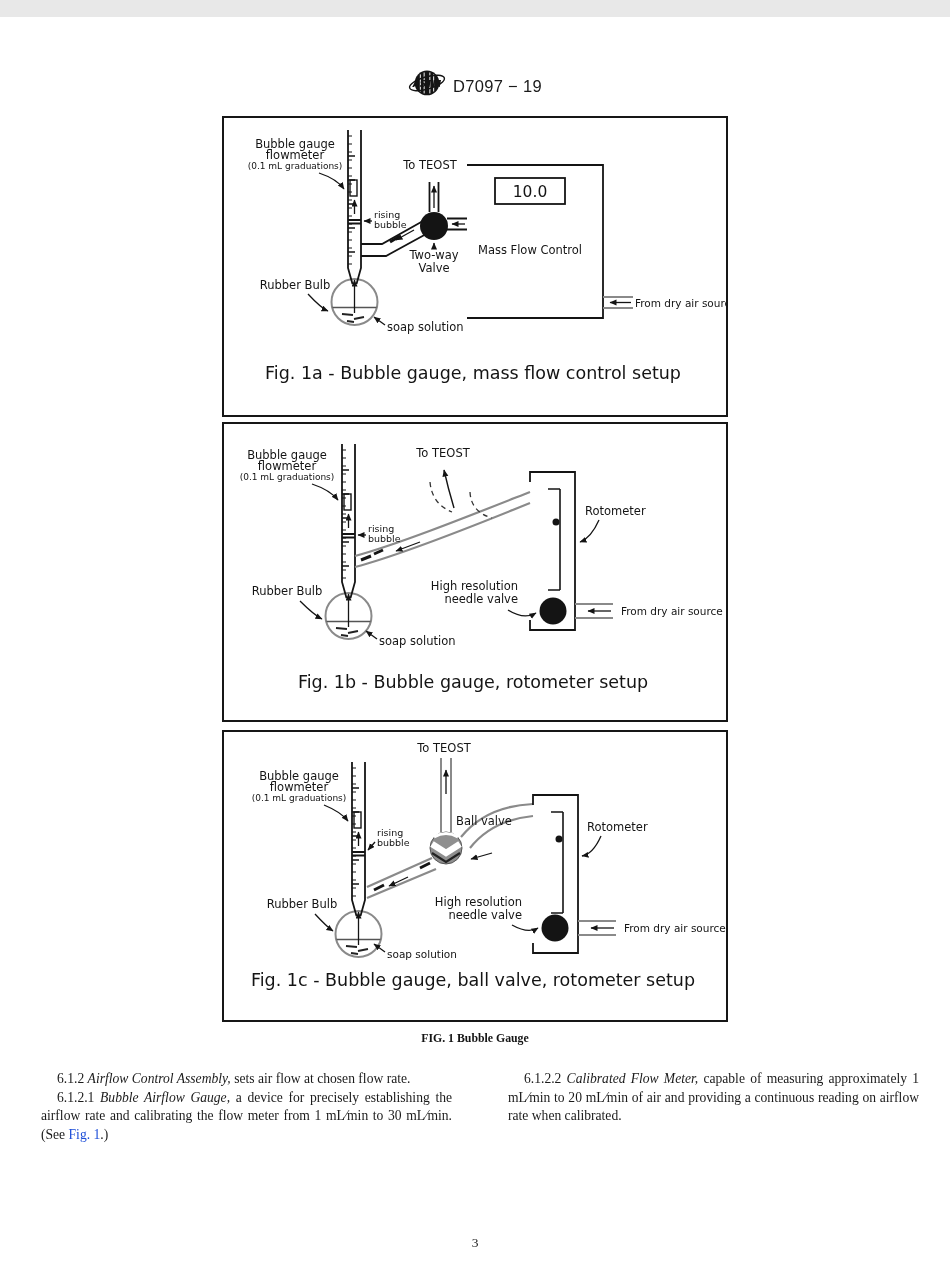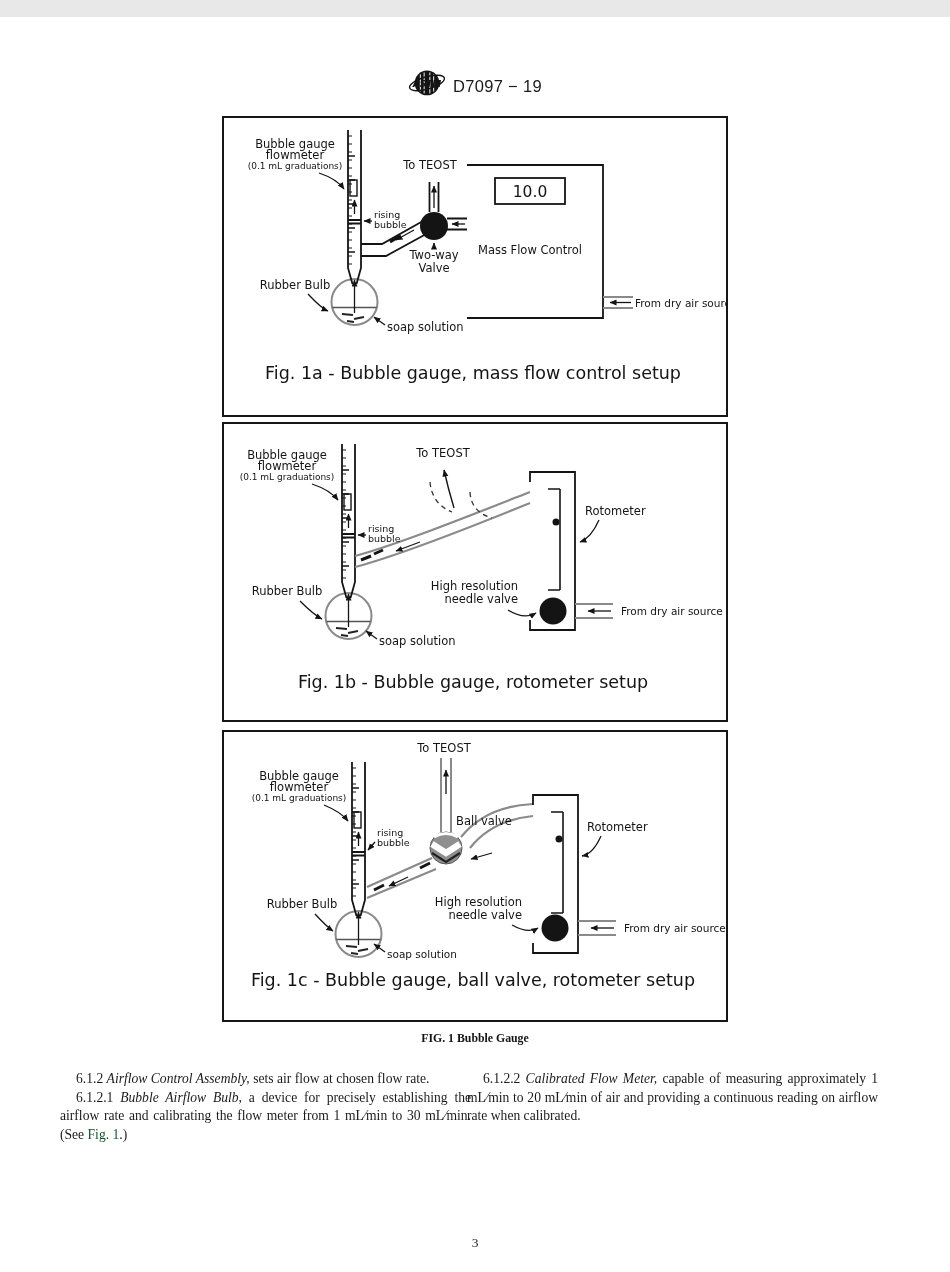--- a/index.html
+++ b/index.html
@@ -9,24 +9,24 @@
        align-items:center;gap:7px}
   .hdr .num{font-family:"Liberation Sans",sans-serif;font-weight:normal;font-size:16.5px;
        letter-spacing:.3px;padding-top:8px}
   .figbox{position:absolute;left:222px;width:502px;border:2px solid #161616;background:#fff}
   .figbox svg{display:block}
   svg text{font-family:"DejaVu Sans",sans-serif;fill:#141414}
   .figmain{position:absolute;top:1014px;left:0;width:950px;text-align:center;
        font-family:Liberation Serif, serif;font-weight:bold;font-size:11.8px;color:#141414}
   .col{position:absolute;top:1053px;width:411px;font-size:13.6px;line-height:18.6px;
        text-align:justify}
-  .col-l{left:60px}
-  .col-r{left:467px}
+  .col-l{left:41px}
+  .col-r{left:508px}
   .col p{margin:0;text-indent:16px}
-  .red{color:#14532d}
+  .red{color:#1d4ed8}
   .pgnum{position:absolute;top:1218px;left:0;width:950px;text-align:center;font-size:13.5px}
 </style>
 </head>
 <body>
 
 <div class="page">
 
   <svg width="0" height="0" style="position:absolute" aria-hidden="true">
     <defs>
       <marker id="ah" markerWidth="8" markerHeight="8" refX="6.5" refY="3" orient="auto" markerUnits="userSpaceOnUse">
@@ -269,21 +269,21 @@
       </g>
 
       <text x="249" y="254" text-anchor="middle" font-size="17.5">Fig. 1c - Bubble gauge, ball valve, rotometer setup</text>
     </svg>
   </div>
 
   <div class="figmain">FIG. 1 Bubble Gauge</div>
 
   <div class="col col-l">
     <p><span>6.1.2 </span><i>Airflow Control Assembly,</i><span> sets air flow at chosen flow rate.</span></p>
-    <p><span>6.1.2.1 </span><i>Bubble Airflow Bulb,</i><span> a device for precisely establishing the airflow rate and calibrating the flow meter from 1 mL⁄min to 30 mL⁄min. (See </span><span class="red">Fig. 1</span><span>.)</span></p>
+    <p><span>6.1.2.1 </span><i>Bubble Airflow Gauge,</i><span> a device for precisely establishing the airflow rate and calibrating the flow meter from 1 mL⁄min to 30 mL⁄min. (See </span><span class="red">Fig. 1</span><span>.)</span></p>
   </div>
 
   <div class="col col-r">
     <p><span>6.1.2.2 </span><i>Calibrated Flow Meter,</i><span> capable of measuring approximately 1 mL⁄min to 20 mL⁄min of air and providing a continuous reading on airflow rate when calibrated.</span></p>
   </div>
 
   <div class="pgnum">3</div>
 
 </div>
 

